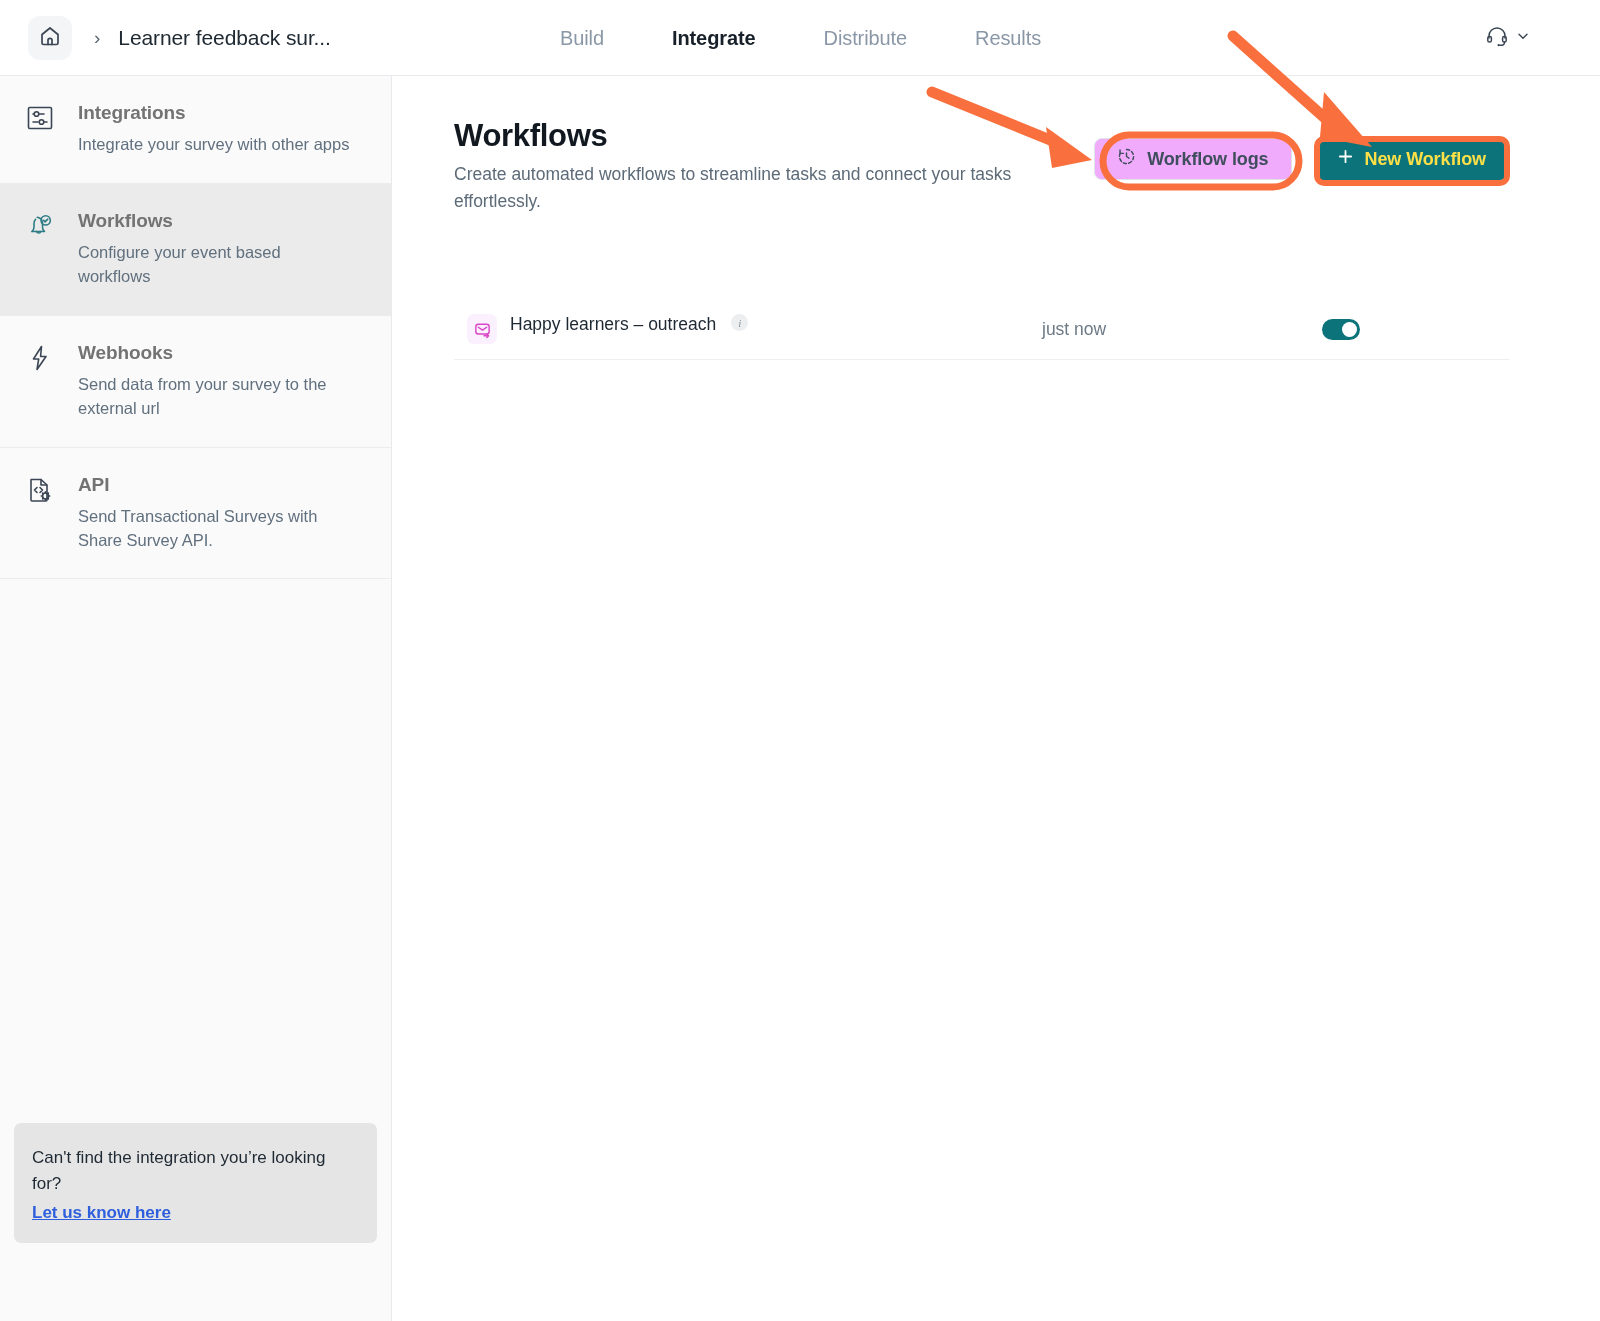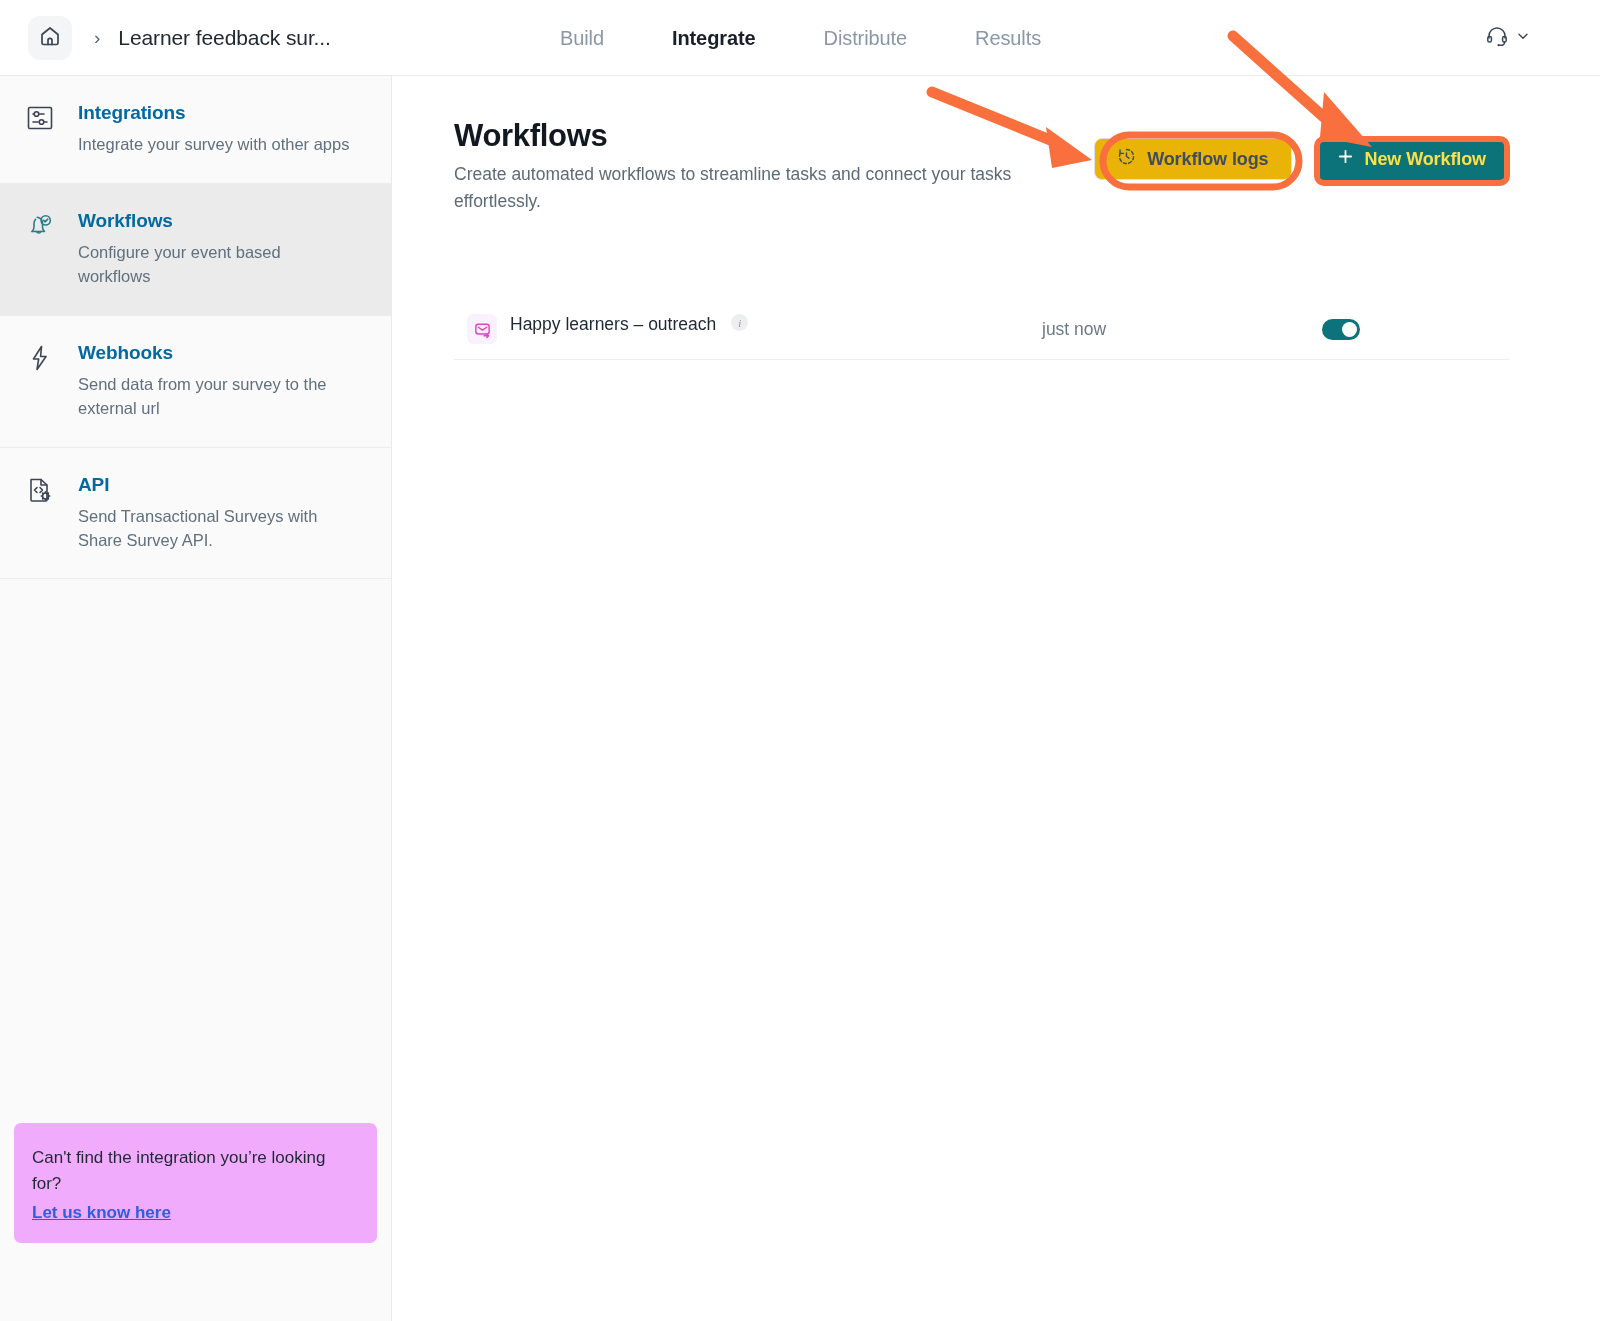--- a/index.html
+++ b/index.html
@@ -42,45 +42,45 @@
   .sidebar {
     position:absolute; left:0; top:76px; width:392px; height:1245px;
     background:#fafafa; border-right:1px solid #e8eaed;
   }
   .side-item {
     position:relative; padding:26px 30px 26px 78px;
     border-bottom:1px solid #ececec; cursor:pointer;
   }
   .side-item.active { background:#ebebeb; }
   .side-icon { position:absolute; left:24px; top:26px; width:34px; height:34px; }
-  .side-title { font-size:19px; font-weight:700; color:#0369a1; margin-bottom:9px; letter-spacing:-0.1px; }
+  .side-title { font-size:19px; font-weight:700; color:#737373; margin-bottom:9px; letter-spacing:-0.1px; }
   .side-desc { font-size:16.5px; color:#61707e; line-height:1.45; max-width:275px; }
 
   .help-card {
     position:absolute; left:14px; bottom:78px; width:363px;
-    background:#f0abfc; border-radius:7px; padding:22px 22px 20px 18px;
+    background:#e5e5e5; border-radius:7px; padding:22px 22px 20px 18px;
   }
   .help-text { font-size:17px; color:#1f2933; line-height:1.5; }
   .help-link {
     display:inline-block; margin-top:7px; font-size:17px; font-weight:700;
     color:#2f5fdc; text-decoration:underline; cursor:pointer;
   }
 
   
   .main { position:absolute; left:392px; top:76px; width:1208px; height:1245px; background:#fff; }
   .page-title { position:absolute; left:62px; top:42px; font-size:31px; font-weight:700; color:#11181f; letter-spacing:-0.3px; }
   .page-sub { position:absolute; left:62px; top:85px; width:570px; font-size:17.5px; color:#5d6b78; line-height:1.55; }
 
   .actions { position:absolute; right:92px; top:62px; display:flex; align-items:center; gap:23px; }
   .btn {
     display:flex; align-items:center; justify-content:center; gap:11px;
     height:42px; border-radius:8px; font-size:18px; font-weight:700; cursor:pointer;
     letter-spacing:-0.1px;
   }
-  .btn-logs { padding:0 22px; background:#eab308; border:1.6px solid #dfe3e8; color:#3f4d5c; }
+  .btn-logs { padding:0 22px; background:#f0abfc; border:1.6px solid #dfe3e8; color:#3f4d5c; }
   .btn-new  { padding:0 22px; background:#0b7379; border:none; color:#fde047; }
 
   
 
   .table { position:absolute; left:62px; top:212px; width:1055px; }
   .thead { display:flex; padding:0 0 22px 0; border-bottom:1px solid #e6e9ec; }
   .th { font-size:17.5px; color:#303b46; }
   .col-name   { width:588px; padding-left:13px; }
   .col-upd    { width:280px; }
   .col-status { width:170px; }

